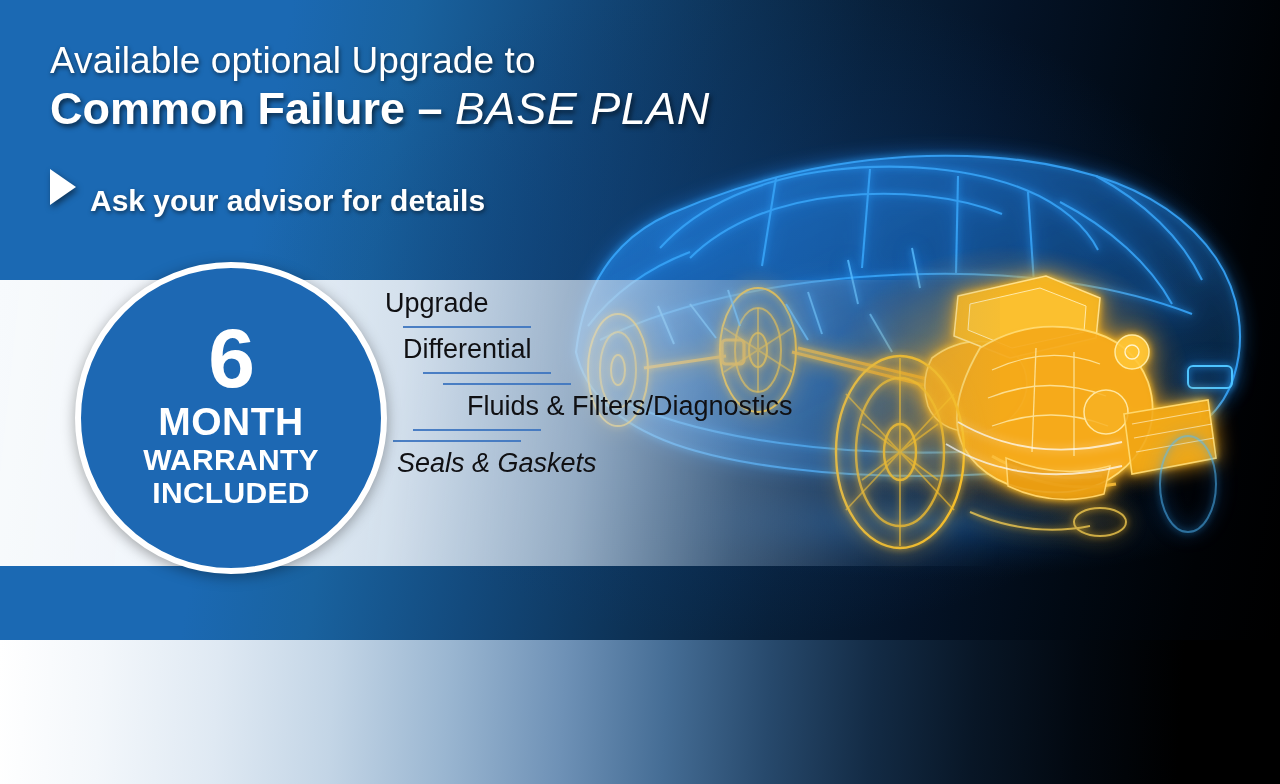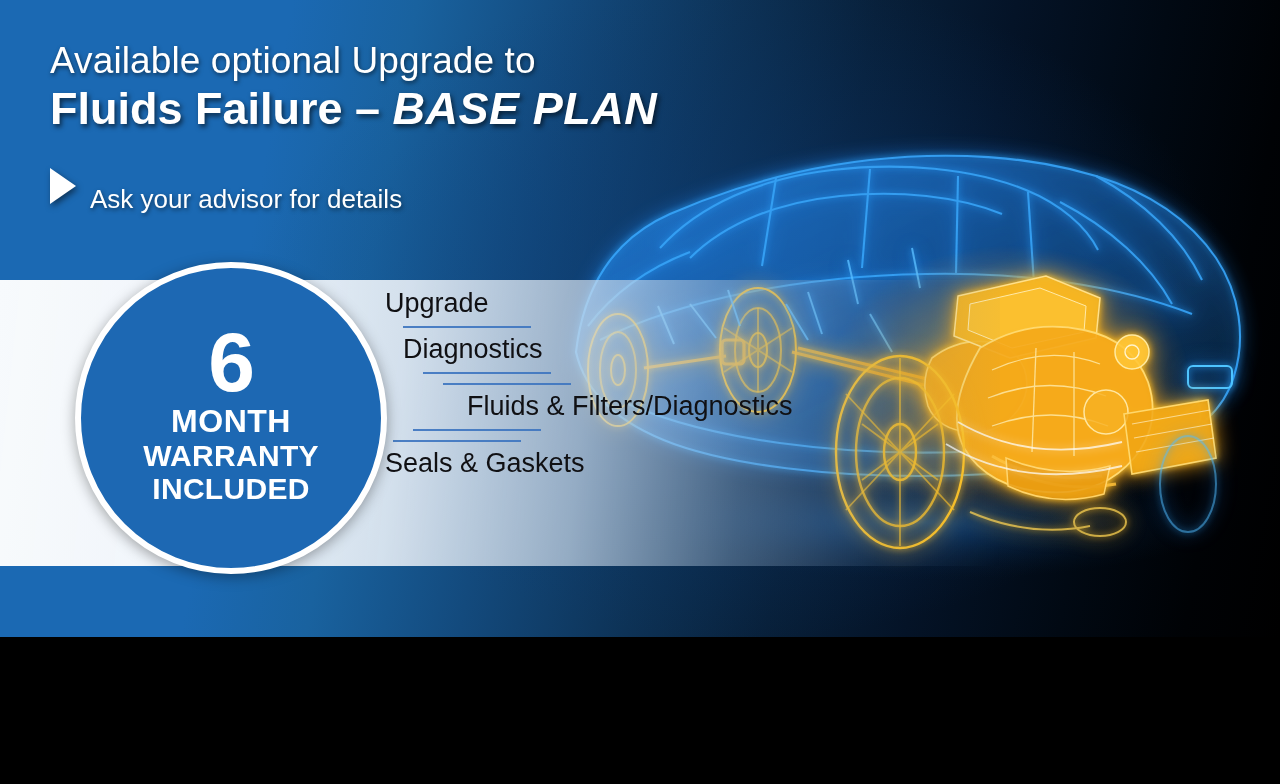--- a/index.html
+++ b/index.html
@@ -1,21 +1,21 @@
 <!DOCTYPE html>
 <html><head>
 <meta charset="utf-8">
 <style>
   * { margin:0; padding:0; box-sizing:border-box; }
   html,body { width:1280px; height:784px; overflow:hidden; background:#000; }
   body { font-family:"Liberation Sans", sans-serif; }
 
   #banner {
     position:relative;
-    width:1280px; height:637px;
+    width:1280px; height:784px;
     overflow:hidden;
   }
 
   
   #hero {
     position:absolute; left:0; top:0; width:1280px; height:640px;
     background:
       radial-gradient(ellipse 680px 460px at 58% 48%, rgba(12,60,120,.55) 0%, rgba(4,14,32,0) 72%),
       linear-gradient(100deg,
         #1b69b3 0%, #1b69b3 21%, #19629f 30%,
@@ -40,34 +40,34 @@
     line-height:1.12;
     text-shadow:1px 2px 4px rgba(0,0,0,.55);
   }
   .h-line2 {
     margin-top:3px;
     font-size:45px; line-height:1.12; color:#ffffff; white-space:nowrap;
     text-shadow:2px 3px 5px rgba(0,0,0,.6);
   }
   .h-line2 .plain { font-weight:700; }
   .h-line2 .dash   { font-weight:700; }
-  .h-line2 .accent { font-weight:700; font-style:italic; letter-spacing:.5px; }
+  .h-line2 .accent { font-weight:400; font-style:italic; letter-spacing:.5px; }
 
   #cta-row {
     margin-top:22px; display:flex; align-items:center; gap:14px;
   }
   #cta-arrow {
     width:0; height:0;
     border-top:18px solid transparent;
     border-bottom:18px solid transparent;
     border-left:26px solid #ffffff;
     filter:drop-shadow(2px 3px 3px rgba(0,0,0,.5));
   }
   #cta-text {
-    font-size:26px; font-weight:400; color:#ffffff;
+    font-size:30px; font-weight:700; color:#ffffff;
     text-shadow:1px 2px 4px rgba(0,0,0,.5);
     margin-top:27px;
   }
 
   
   #coverage-panel {
     position:absolute; left:0px; top:280px; width:1000px; height:286px;
     background:linear-gradient(96deg,
         rgba(255,255,255,.97) 0%,
         rgba(252,253,254,.95) 20%,
@@ -90,40 +90,40 @@
   }
   .cov-rule {
     height:2px; background:#3f76c0; opacity:.92;
     margin:9px 0 0 0;
   }
   .cov-i0 { margin-left:0px;   } .cov-r0 { margin-left:18px;  width:128px; }
   .cov-i1 { margin-left:18px;  } .cov-r1 { margin-left:38px;  width:128px; }
   .cov-i2 { margin-left:38px;  } .cov-r2 { margin-left:58px;  width:128px; }
   .cov-i3 { margin-left:82px;  } .cov-r3 { margin-left:28px;  width:128px; }
   .cov-i4 { margin-left:28px;  } .cov-r4 { margin-left:8px;   width:128px; }
-  .cov-i5 { margin-left:0px;   }
+  .cov-i5 { margin-left:12px;font-style:italic;   }
 
   
   #warranty-badge {
     position:absolute; left:75px; top:262px;
     width:312px; height:312px; border-radius:50%;
     background:#1d68b3;
     border:6px solid #ffffff;
     box-shadow:0 3px 14px rgba(0,0,0,.35);
     z-index:7;
     display:flex; flex-direction:column;
     align-items:center; justify-content:center;
     color:#ffffff; text-align:center;
   }
   #badge-number {
     font-size:84px; font-weight:700; line-height:.92; letter-spacing:-1px;
     margin-top:-6px;
   }
   #badge-month {
-    font-size:32px; font-weight:700; letter-spacing:.5px; line-height:1.05;
+    font-size:39px; font-weight:700; letter-spacing:.5px; line-height:1.05;
     margin-top:4px;
   }
   #badge-miles {
     font-size:40px; font-weight:700; letter-spacing:.3px; line-height:1.05;
     margin-top:2px;
   }
   #badge-warranty {
     font-size:30px; font-weight:700; letter-spacing:.3px; line-height:1.12;
   }
   #badge-included {
@@ -298,37 +298,37 @@
         <g fill="none" stroke="#ffffff" stroke-width="1.8" opacity=".75" style="filter:drop-shadow(0 0 4px rgba(255,255,255,.8))">
           <path d="M406 392 q76 46 176 22"></path>
           <path d="M418 370 q72 42 164 20"></path>
         </g>
       </svg>
     </div>
 
     <div id="headline-block">
       <div class="h-line1">Available optional Upgrade to</div>
       <div class="h-line2">
-        <span class="plain">Fluids Failure</span>
+        <span class="plain">Common Failure</span>
         <span class="dash">–</span>
         <span class="accent">BASE PLAN</span>
       </div>
       <div id="cta-row">
         <div id="cta-arrow"></div>
         <div id="cta-text">Ask your advisor for details</div>
       </div>
     </div>
 
     <div id="coverage-panel"></div>
 
     <div id="coverage-list">
       <div class="cov-item cov-i0">Upgrade</div>
       <div class="cov-rule cov-r0"></div>
 
-      <div class="cov-item cov-i1">Diagnostics</div>
+      <div class="cov-item cov-i1">Differential</div>
       <div class="cov-rule cov-r1"></div>
 
       <div class="cov-rule cov-r2"></div>
 
       <div class="cov-item cov-i3">Fluids &amp; Filters/Diagnostics</div>
       <div class="cov-rule cov-r3"></div>
 
       <div class="cov-rule cov-r4"></div>
 
       <div class="cov-item cov-i5">Seals &amp; Gaskets</div>

